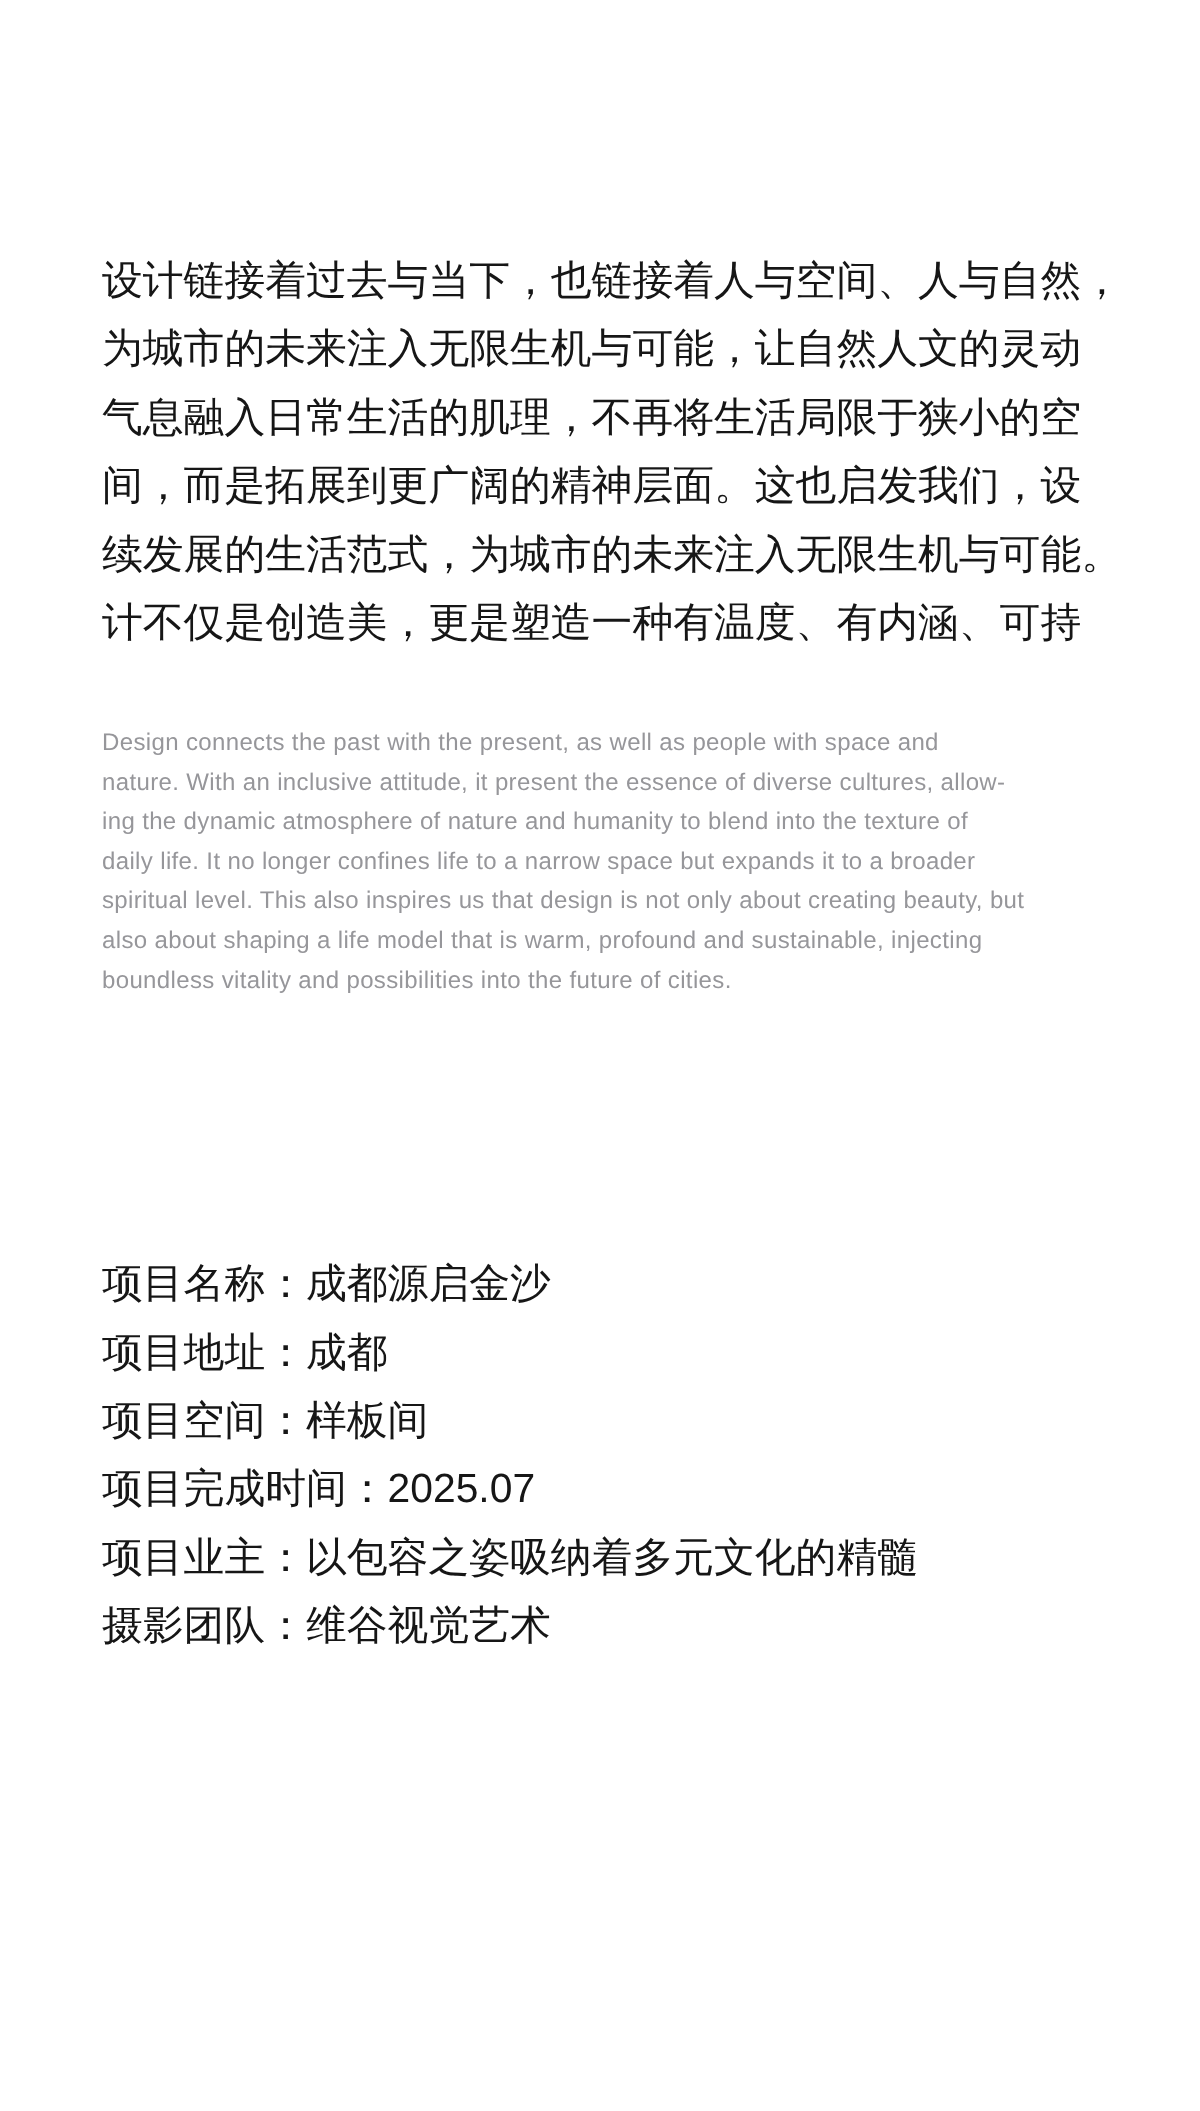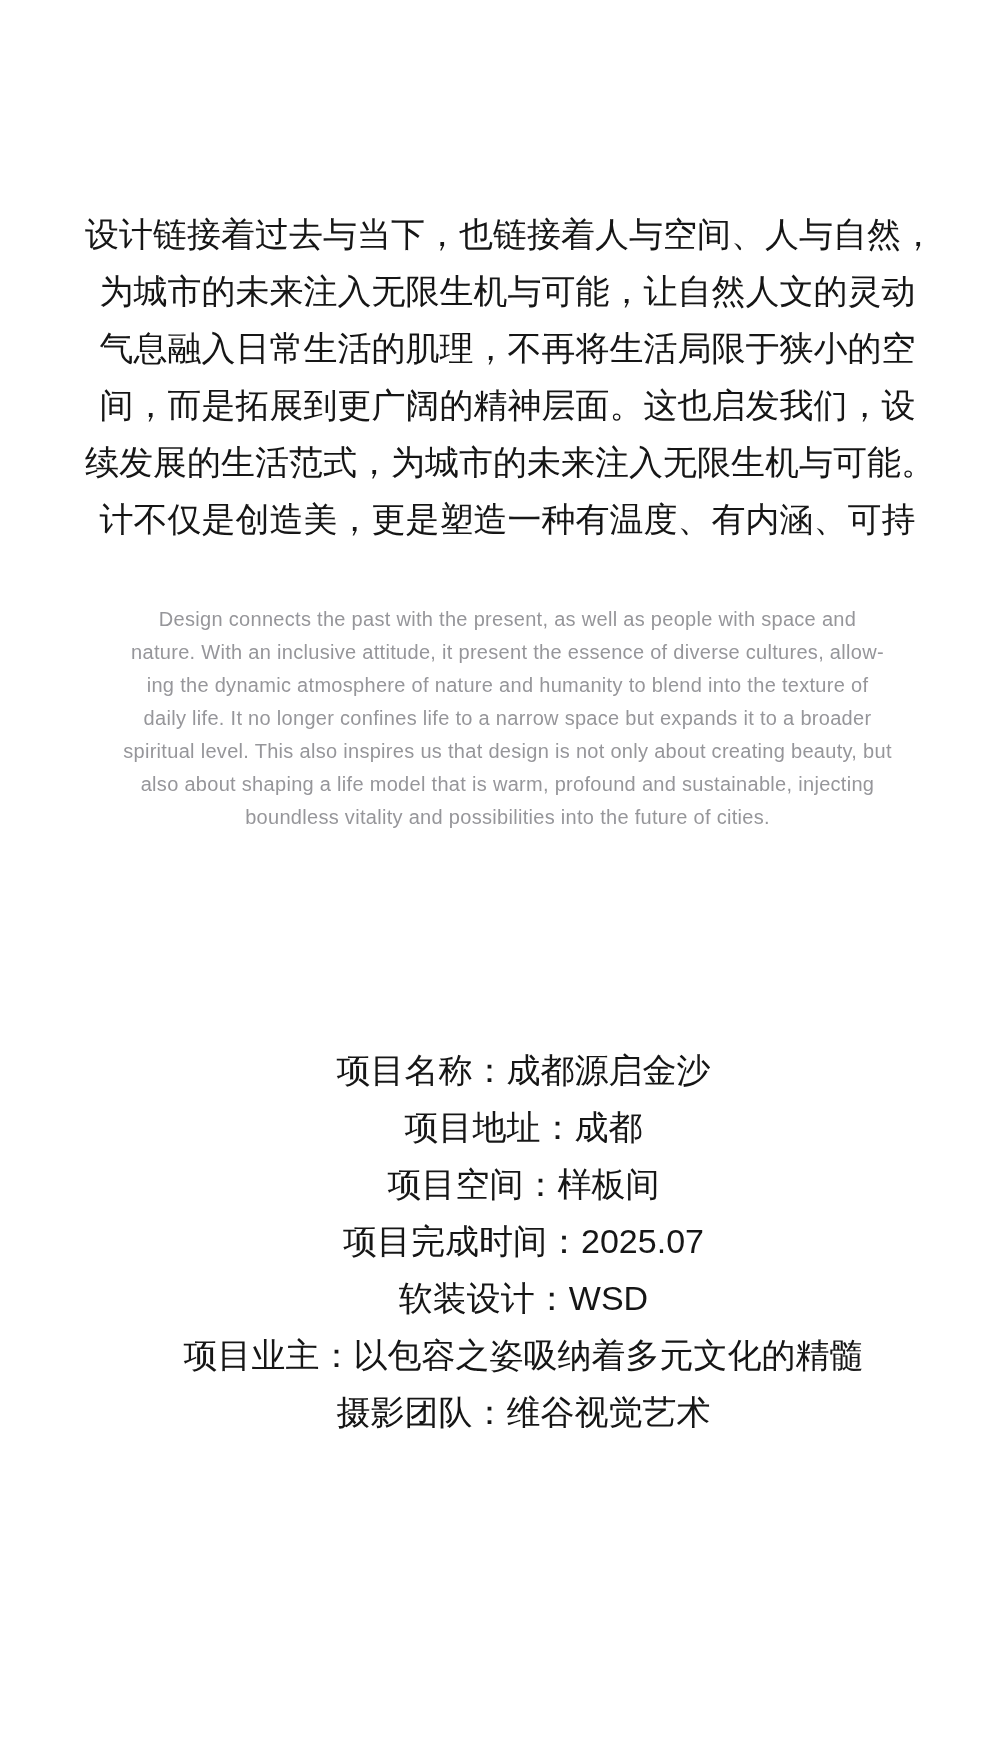--- a/index.html
+++ b/index.html
@@ -12,21 +12,20 @@
     height: 1759px;
     overflow: hidden;
     font-family: "Liberation Sans", "DejaVu Sans", sans-serif;
     -webkit-font-smoothing: antialiased;
   }
   .page {
     position: relative;
     width: 800px;
     height: 1759px;
     background: #ffffff;
-    text-align: center;
   }
   .content {
     position: absolute;
     left: 85px;
     top: 0;
     width: 845px;
   }
   
   .intro-zh {
     margin-top: 206px;
@@ -51,21 +50,20 @@
   .intro-en .line {
     white-space: nowrap;
   }
   
   .project-info {
     margin-top: 208px;
     color: #161616;
     font-size: 34px;
     line-height: 57px;
     font-weight: 400;
-    margin-left: 32px;
   }
   .project-info .row {
     white-space: nowrap;
   }
 </style>
 </head>
 <body>
 
 <div class="page">
   <div class="content">
@@ -96,23 +94,20 @@
       <div class="row">
         <span>项目地址：</span><span>成都</span>
       </div>
       <div class="row">
         <span>项目空间：</span><span>样板间</span>
       </div>
       <div class="row">
         <span>项目完成时间：</span><span>2025.07</span>
       </div>
       <div class="row">
-        <span>软装设计：</span><span>WSD</span>
-      </div>
-      <div class="row">
         <span>项目业主：</span><span>以包容之姿吸纳着多元文化的精髓</span>
       </div>
       <div class="row">
         <span>摄影团队：</span><span>维谷视觉艺术</span>
       </div>
     </div>
 
   </div>
 </div>
 

